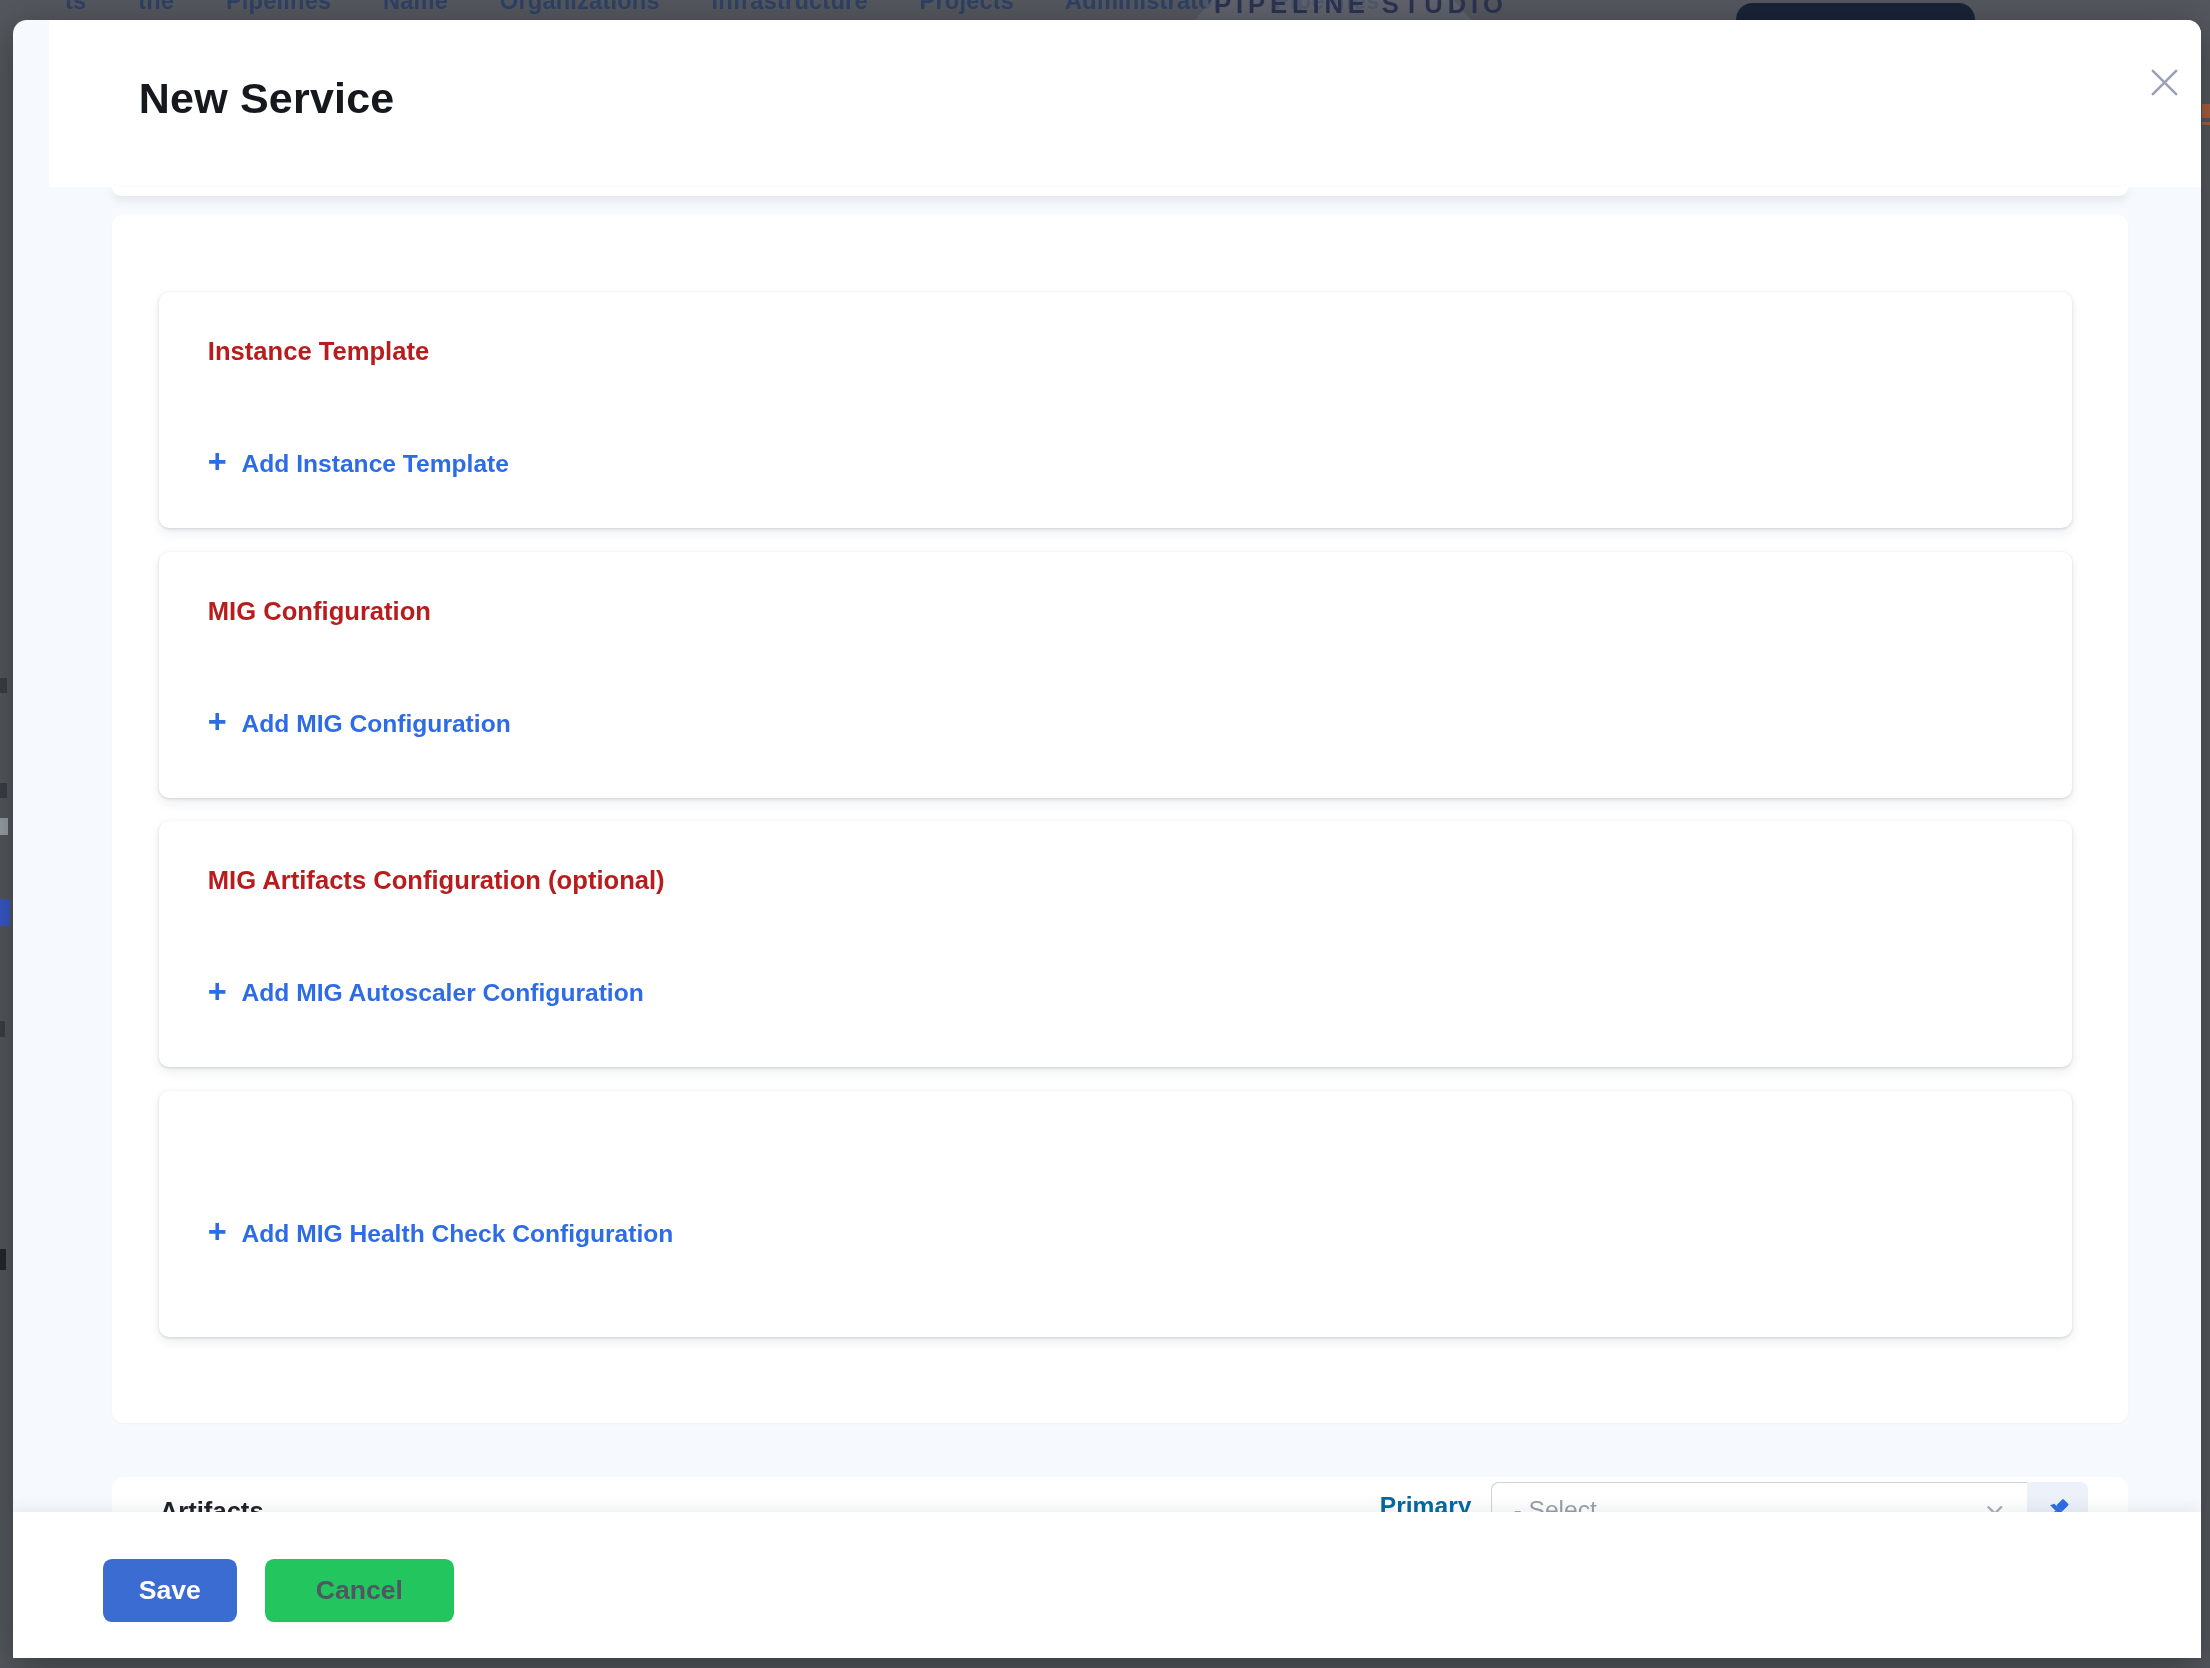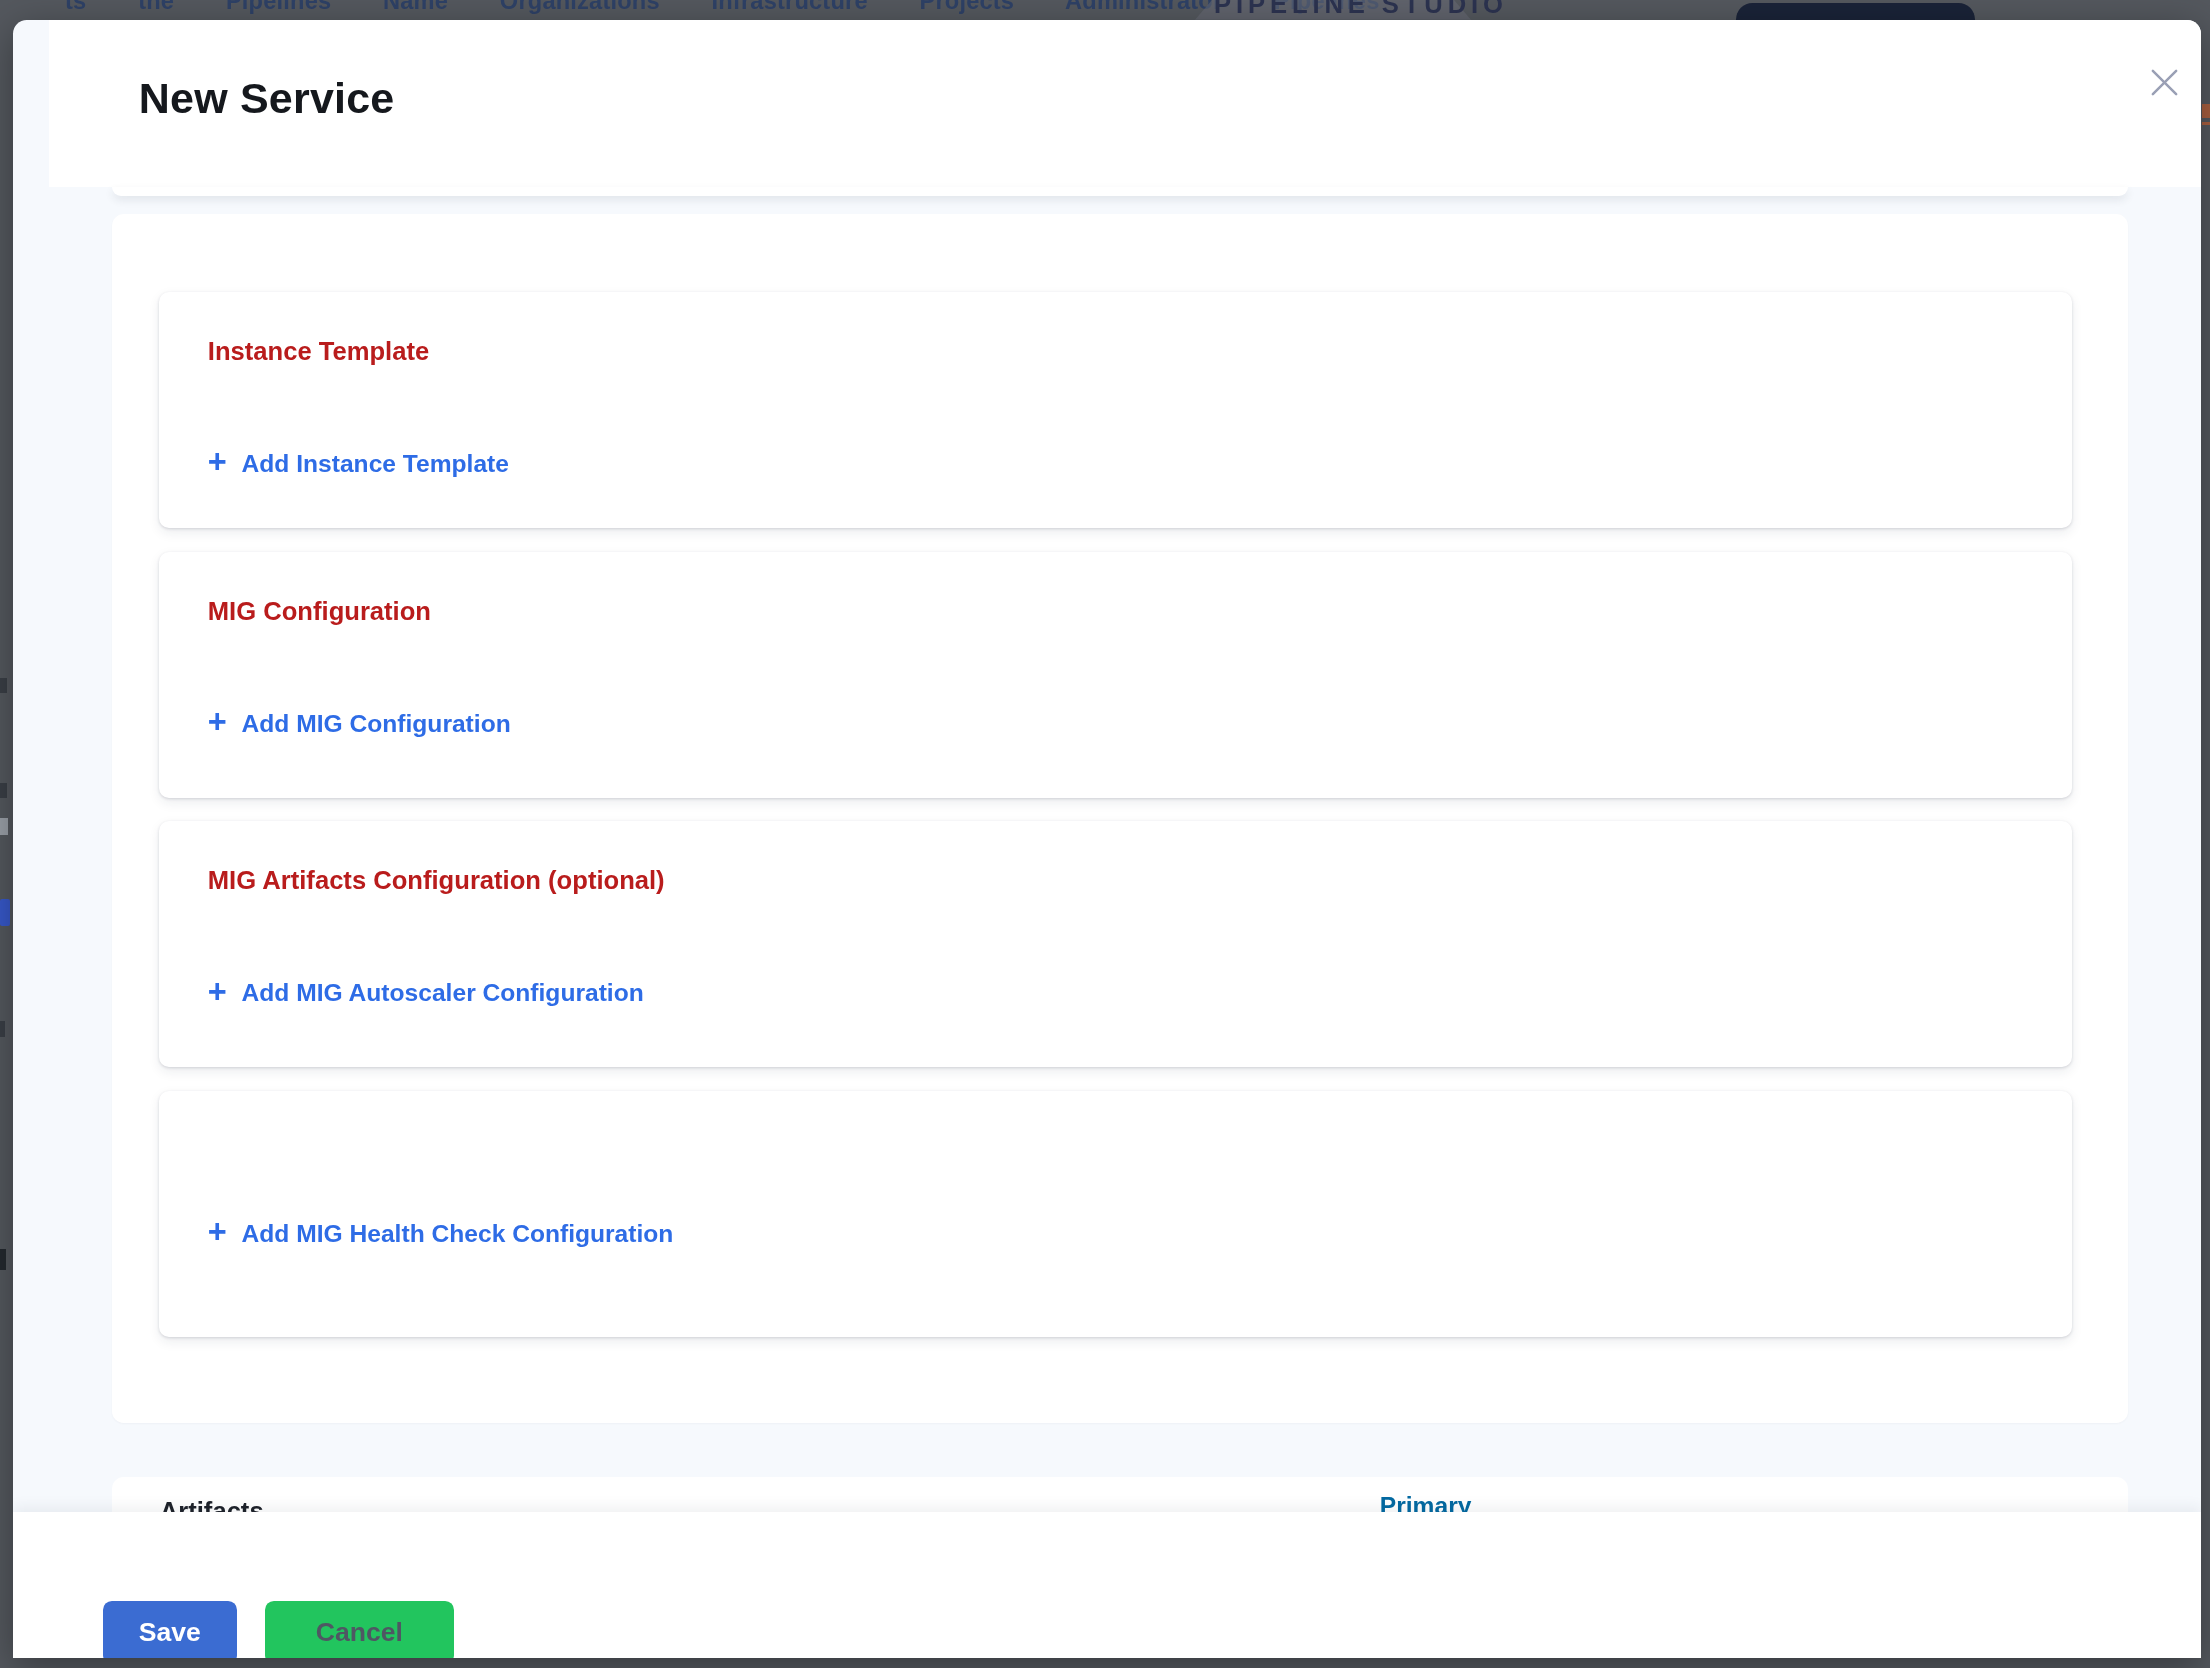--- a/index.html
+++ b/index.html
@@ -108,21 +108,21 @@
     display:flex;align-items:center;justify-content:center;cursor:pointer;
   }
 
   .modal-footer{
     position:absolute;left:0;right:0;bottom:0;height:146px;background:#ffffff;
     box-shadow:0 -3.9px 13.8px rgba(40,50,70,.08);
   }
   .btn{
     position:absolute;top:47px;height:63px;border:none;border-radius:8.9px;
     font-family:"Liberation Sans", sans-serif;font-size:26.6px;font-weight:700;
-    display:flex;align-items:center;justify-content:center;cursor:pointer;margin-top:42px;
+    display:flex;align-items:center;justify-content:center;cursor:pointer;
   }
   .btn-save{left:90px;width:134px;background:#3b6cd2;color:#ffffff;}
   .btn-cancel{left:252px;width:189px;background:#22c55e;color:#4f5763;}
 </style>
 </head>
 <body>
 
 <div class="bg-nav-fragments">ts the Pipelines Name Organizations Infrastructure Projects Administrator Pipelines</div>
 <div class="bg-studio-tab"></div>
 <div class="bg-studio-label">PIPELINE STUDIO</div>
@@ -182,20 +182,37 @@
         <div class="add-link">
           <span class="plus-glyph">+</span>
           <span>Add MIG Health Check Configuration</span>
         </div>
       </div>
     </div>
 
     <div class="artifacts-section">
       <div class="artifacts-heading">Artifacts</div>
       <div class="primary-label">Primary</div>
+      <div class="primary-select-wrap">
+        <div class="primary-select">
+          <span class="select-value">- Select</span>
+          <svg width="25.6" height="25.6" viewBox="0 0 24 24">
+            <polyline points="6 9.5 12 15.5 18 9.5" fill="none" stroke="#a9afbc" stroke-width="2.2" stroke-linecap="round" stroke-linejoin="round"></polyline>
+          </svg>
+        </div>
+        <div class="select-suffix">
+          <svg width="29.6" height="29.6" viewBox="0 0 24 24">
+            <g fill="#2e6ce6" transform="rotate(45 12 12)">
+              <rect x="8.6" y="2.6" width="6.8" height="8" rx="1"></rect>
+              <path d="M6.6 10.6 h10.8 l1.6 3.2 h-14 z"></path>
+              <rect x="11.1" y="13.8" width="1.8" height="7.4" rx="0.9"></rect>
+            </g>
+          </svg>
+        </div>
+      </div>
     </div>
 
   </div>
 
   <div class="modal-footer">
     <button class="btn btn-save">Save</button>
     <button class="btn btn-cancel">Cancel</button>
   </div>
 
 </div>

